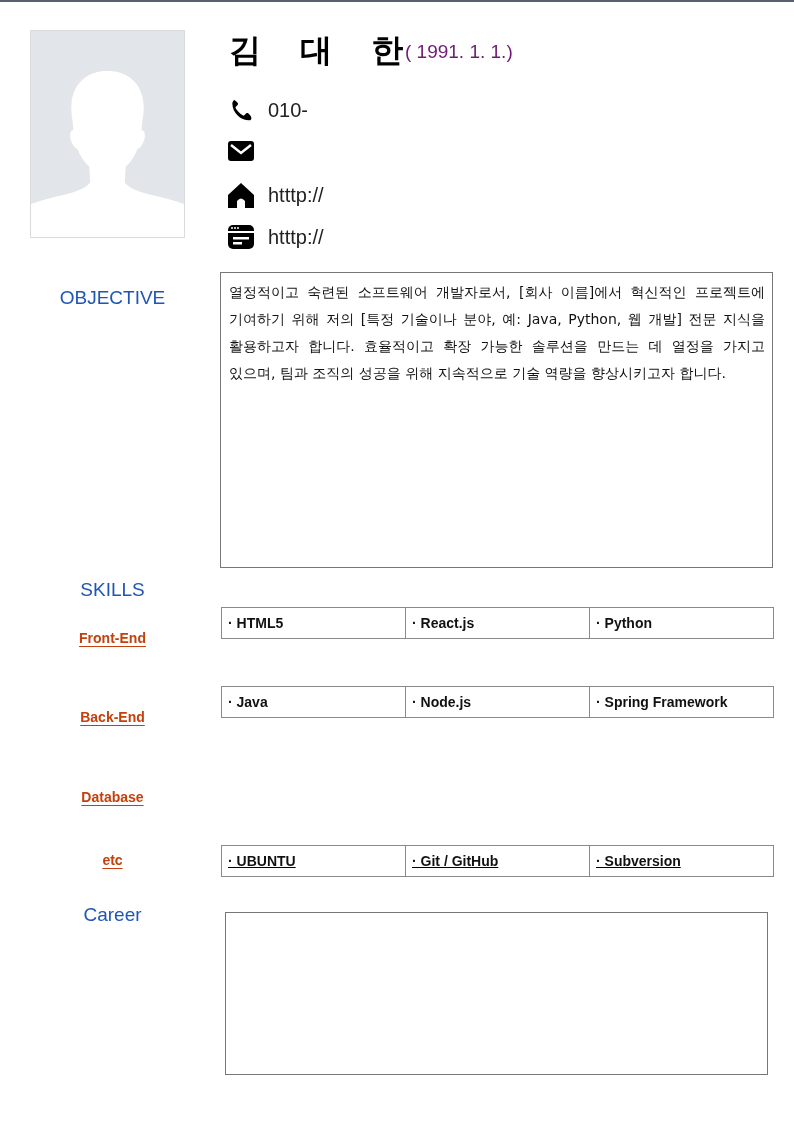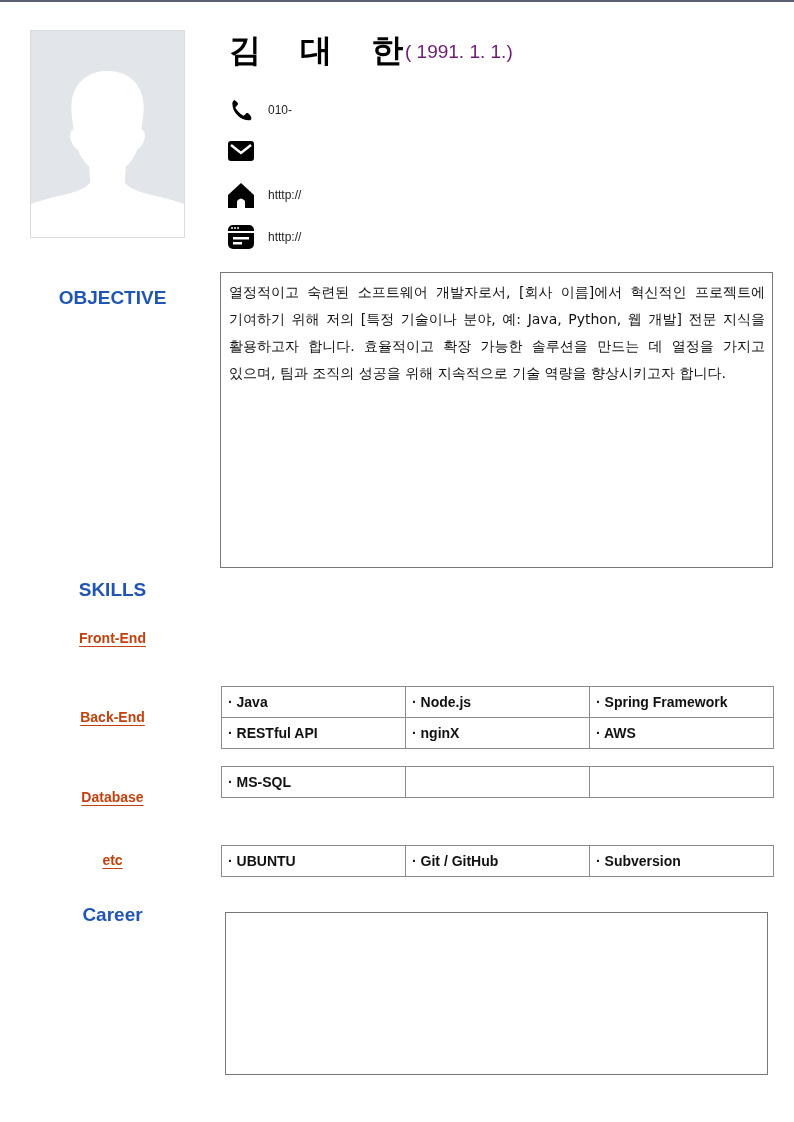--- a/index.html
+++ b/index.html
@@ -15,24 +15,24 @@
       left: 30px; top: 28px; width: 155px; height: 208px;
       background: #e2e5e9; border: 1px solid #d9dcdf; box-sizing: border-box; overflow: hidden;
     }
     .photo svg { display: block; width: 100%; height: 100%; }
 
     
     .name { left: 229px; top: 26px; font-size: 32px; font-weight: bold; letter-spacing: 14px; line-height: 44px; }
     .birth { left: 405px; top: 38px; font-size: 19px; line-height: 24px; font-family: "Liberation Sans", sans-serif; color: #701a75; }
     .contact-row { left: 228px; display: flex; align-items: center; height: 26px; }
     .contact-row .ic { width: 27px; height: 26px; display: flex; align-items: center; }
-    .contact-row .txt { margin-left: 13px; font-size: 12px; font-family: "Liberation Sans", sans-serif; color: #222; }
+    .contact-row .txt { margin-left: 13px; font-size: 20px; font-family: "Liberation Sans", sans-serif; color: #222; }
 
     
-    .sec-title { color: #1f55b5; font-weight: bold; font-size: 19px; text-align: center; font-family: "Liberation Sans", sans-serif; }
+    .sec-title { color: #1f55b5; font-weight: normal; font-size: 19px; text-align: center; font-family: "Liberation Sans", sans-serif; }
     .sub-title { color: #c2410c; font-weight: bold; font-size: 14px; text-align: center; text-decoration: underline; text-underline-offset: 3px; font-family: "Liberation Sans", sans-serif; }
 
     
     .obj-box {
       left: 220px; top: 270px; width: 553px; height: 296px; box-sizing: border-box;
       border: 1px solid #777; padding: 6px 7px 6px 8px;
       font-size: 14px; line-height: 27px; text-align: justify; word-break: keep-all; color: #111;
     }
 
     
@@ -110,62 +110,57 @@
 <div class="abs sec-title" style="left:40px; top:577px; width:145px;">SKILLS</div>
 
 <div class="abs sub-title" style="left:40px; top:628px; width:145px;">Front-End</div>
 <table class="skills" style="top:605px;">
   <colgroup>
       <col class="c1">
       <col class="c2">
       <col class="c3">
     </colgroup>
   <tbody>
+  <tr>
+    <td>· HTML5</td>
+    <td>· React.js</td>
+    <td>· Python</td>
+  </tr>
 </tbody>
   </table>
 
 <div class="abs sub-title" style="left:40px; top:707px; width:145px;">Back-End</div>
 <table class="skills" style="top:684px;">
   <colgroup>
       <col class="c1">
       <col class="c2">
       <col class="c3">
     </colgroup>
   <tbody>
       <tr>
     <td>· Java</td>
     <td>· Node.js</td>
     <td>· Spring Framework</td>
   </tr>
-  <tr>
-    <td>· RESTful API</td>
-    <td>· nginX</td>
-    <td>· AWS</td>
-  </tr>
 </tbody>
   </table>
 
 <div class="abs sub-title" style="left:40px; top:787px; width:145px;">Database</div>
 <table class="skills" style="top:764px;">
   <colgroup>
       <col class="c1">
       <col class="c2">
       <col class="c3">
     </colgroup>
   <tbody>
-  <tr>
-    <td>· MS-SQL</td>
-    <td></td>
-    <td></td>
-  </tr>
 </tbody>
   </table>
 
 <div class="abs sub-title" style="left:40px; top:850px; width:145px;">etc</div>
-<table class="skills" style="top:843px;">
+<table class="skills" style="top:843px;text-decoration:underline;">
   <colgroup>
       <col class="c1">
       <col class="c2">
       <col class="c3">
     </colgroup>
   <tbody>
       <tr>
     <td>· UBUNTU</td>
     <td>· Git / GitHub</td>
     <td>· Subversion</td>

